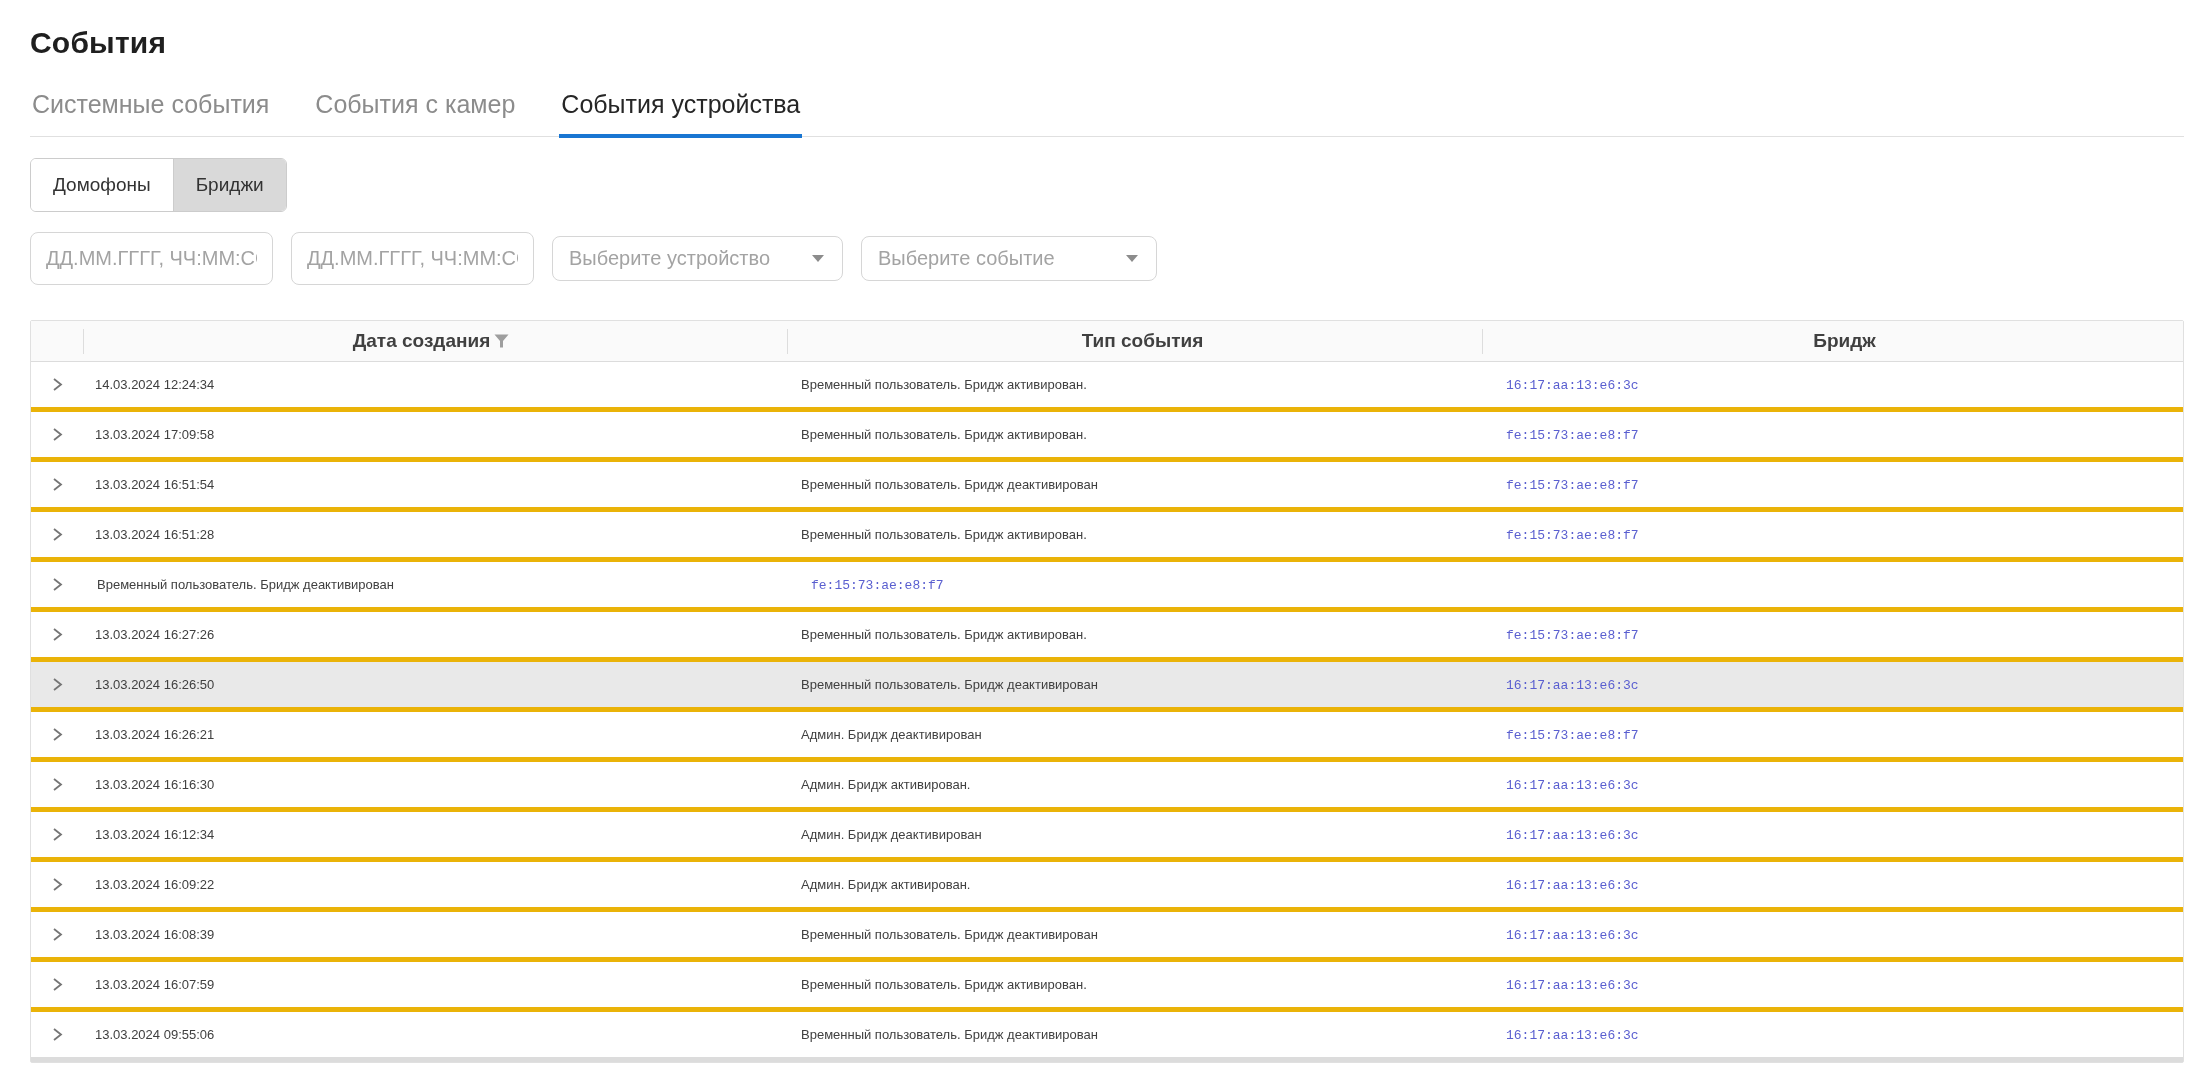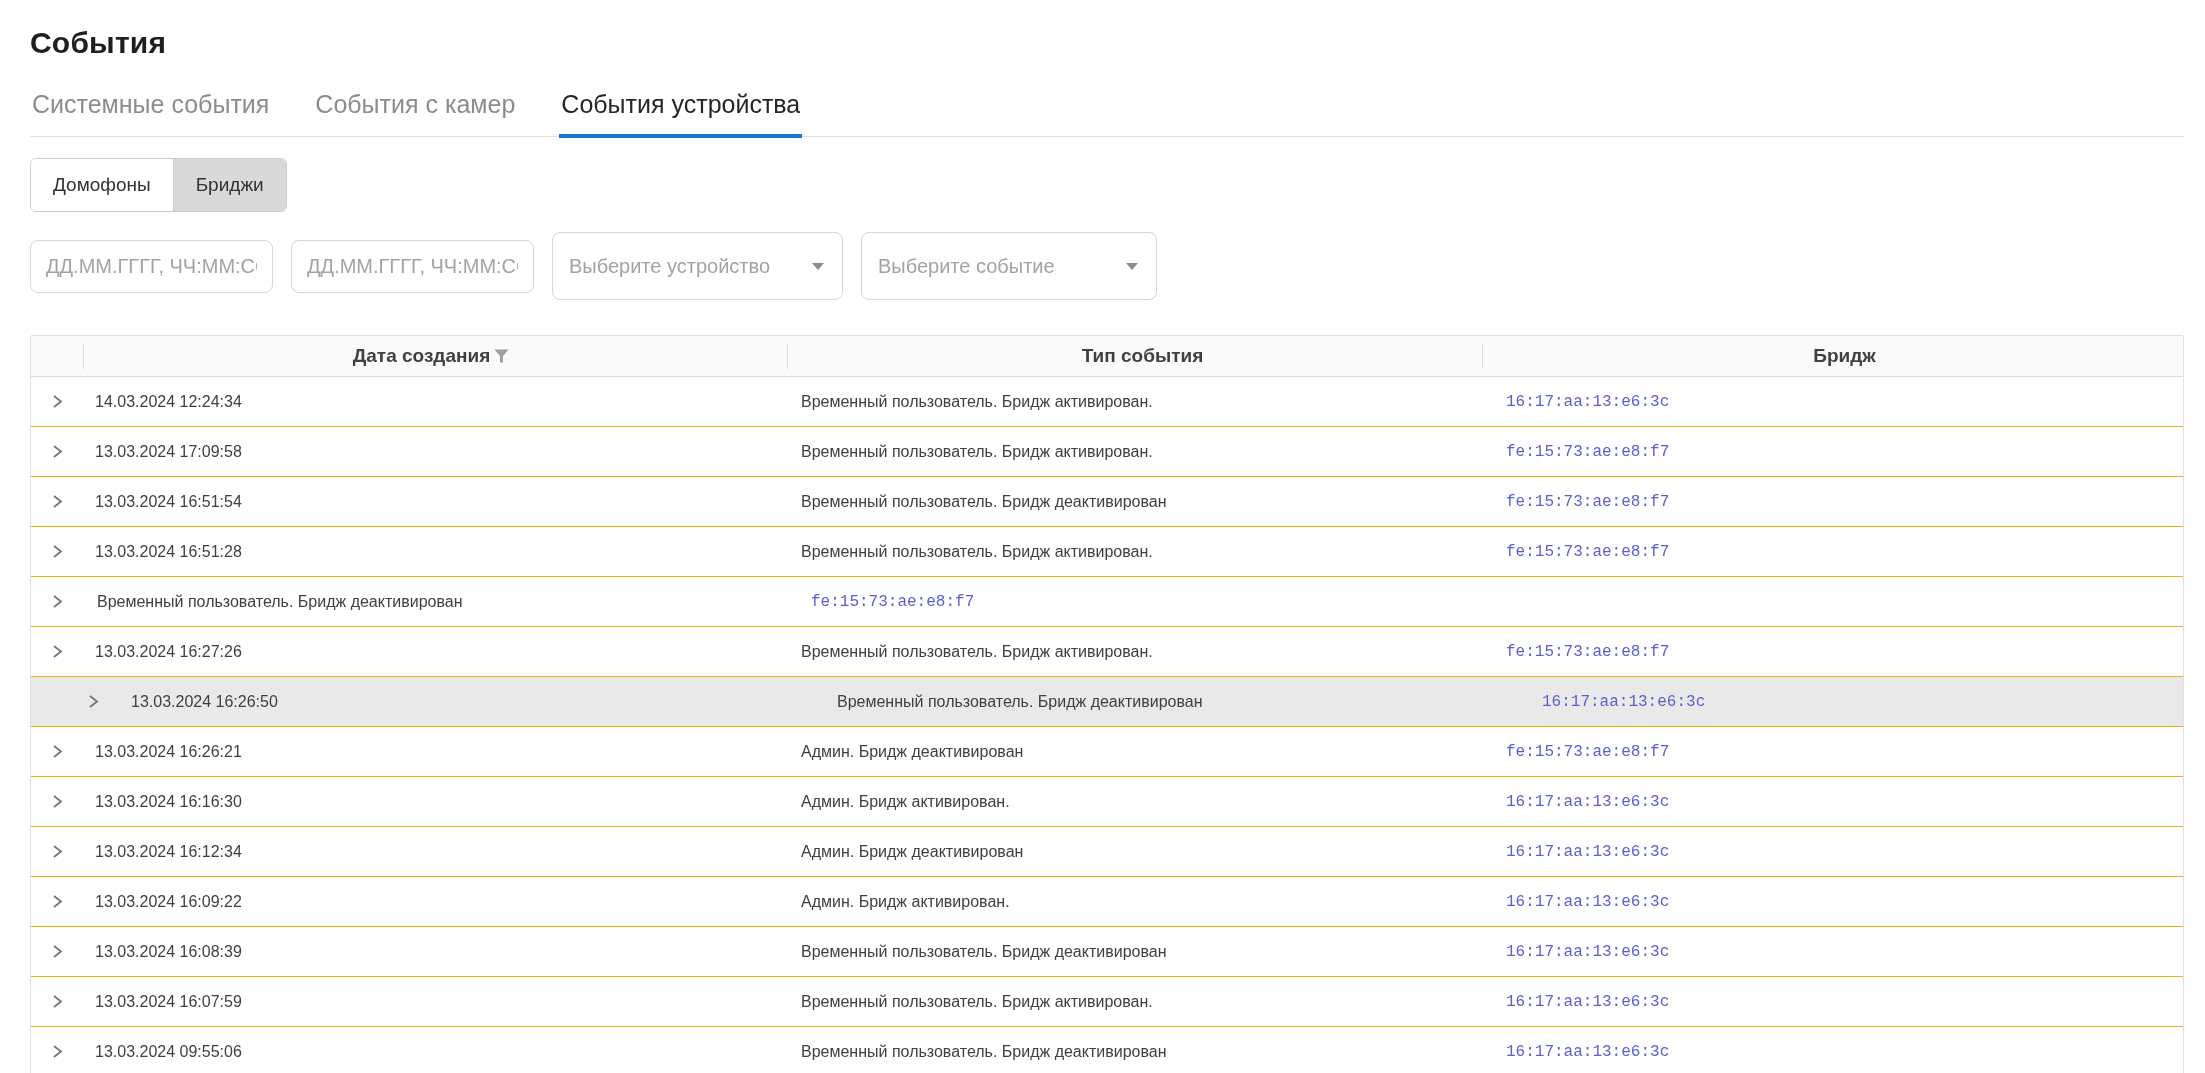--- a/index.html
+++ b/index.html
@@ -73,21 +73,21 @@
     border: 1px solid #d6d6d6;
     border-radius: 8px;
     padding: 0 15px;
     font-size: 20px;
     font-family: "Liberation Sans", "DejaVu Sans", sans-serif;
     color: #404040;
     outline: none;
   }
   .date-input::placeholder { color: #a3a3a3; opacity: 1; }
   .select-box {
-    height: 68px;
+    height: 45px;
     border: 1px solid #d6d6d6;
     border-radius: 8px;
     display: flex;
     align-items: center;
     justify-content: space-between;
     padding: 0 18px 0 16px;
     cursor: pointer;
     background: #fff;
   }
   .select-device { width: 291px; }
@@ -131,28 +131,28 @@
   .h-date  { padding-left: 12px; justify-content: space-between; padding-right: 16px; }
   .h-type  { padding-left: 16px; }
   .h-bridge{ padding-left: 24px; }
   .filter-icon { display: inline-flex; cursor: pointer; padding: 4px; }
 
   .t-row {
     display: grid;
     grid-template-columns: 52px 704px 695px auto;
     align-items: center;
     height: 50px;
-    border-bottom: 1px solid #eab308;
-    font-size: 16px;
+    border-bottom: 5px solid #eab308;
+    font-size: 13px;
     color: #404040;
     background: #ffffff;
     cursor: pointer;
   }
   .t-row:last-child { border-bottom-color: #dcdcdc; }
-  .t-row.highlighted { background: #e9e9e9; padding-left: 36px; }
+  .t-row.highlighted { background: #e9e9e9; }
   .cell-expand { display: flex; align-items: center; justify-content: center; }
   .expander { display: inline-flex; padding: 4px; cursor: pointer; }
   .cell-date { padding-left: 12px; }
   .cell-type { padding-left: 14px; }
   .cell-bridge { padding-left: 24px; }
   .bridge-link { color: #5a5fd0; text-decoration: none; cursor: pointer; font-family: Liberation Mono, monospace; }
 </style>
 </head>
 <body>
 

